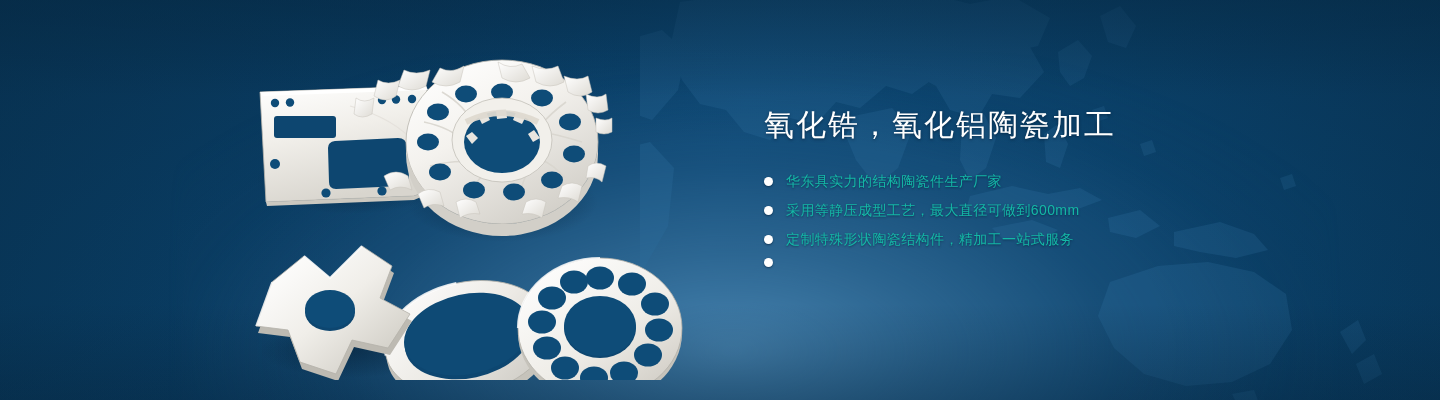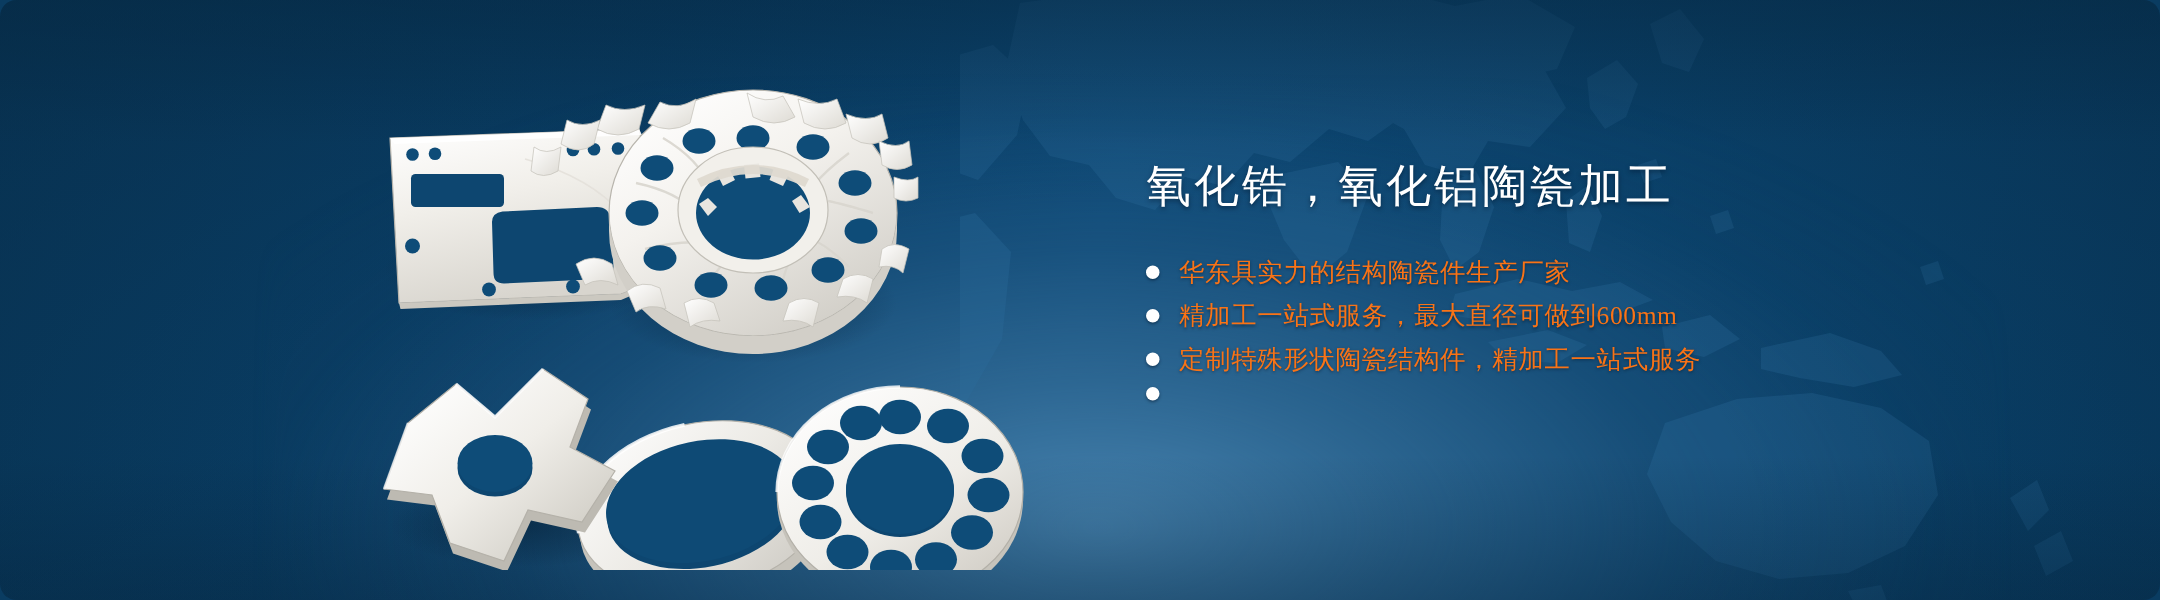--- a/index.html
+++ b/index.html
@@ -8,23 +8,22 @@
     padding: 0;
     background: #0a3c61;
   }
   * { box-sizing: border-box; }
 
   .banner {
     position: relative;
     width: 1440px;
     height: 400px;
     overflow: hidden;
-    font-family: Liberation Serif, serif;
+    font-family: Liberation Sans, sans-serif;
     background: #0a3f66;
-    border-radius: 11px;
   }
 
   
   .bg-base {
     position: absolute;
     inset: 0;
     background: linear-gradient(105deg, #093a5e 0%, #0a4069 28%, #0d4a78 50%, #0b4570 72%, #093c62 100%);
   }
   .bg-glow {
     position: absolute;
@@ -87,22 +86,22 @@
   .bullet-dot {
     width: 9px;
     height: 9px;
     border-radius: 50%;
     background: #ffffff;
     flex: 0 0 9px;
     margin-right: 13px;
     box-shadow: 0 1px 2px rgba(0,20,40,0.5);
   }
   .bullet-text {
-    color: #f97316;
-    font-size: 17px;
+    color: #14b8a6;
+    font-size: 14px;
     line-height: 21px;
     letter-spacing: 0.4px;
     text-shadow: 0 1px 2px rgba(0,20,40,0.5);
     white-space: nowrap;
   }
 
   
   .products {
     position: absolute;
     left: 230px;
@@ -349,21 +348,21 @@
 
   <div class="text-block">
     <h1 class="headline">氧化锆，氧化铝陶瓷加工</h1>
     <ul class="bullets">
       <li>
         <span class="bullet-dot"></span>
         <span class="bullet-text">华东具实力的结构陶瓷件生产厂家</span>
       </li>
       <li>
         <span class="bullet-dot"></span>
-        <span class="bullet-text">精加工一站式服务，最大直径可做到600mm</span>
+        <span class="bullet-text">采用等静压成型工艺，最大直径可做到600mm</span>
       </li>
       <li>
         <span class="bullet-dot"></span>
         <span class="bullet-text">定制特殊形状陶瓷结构件，精加工一站式服务</span>
       </li>
       <li>
         <span class="bullet-dot"></span>
       </li>
     </ul>
   </div>

